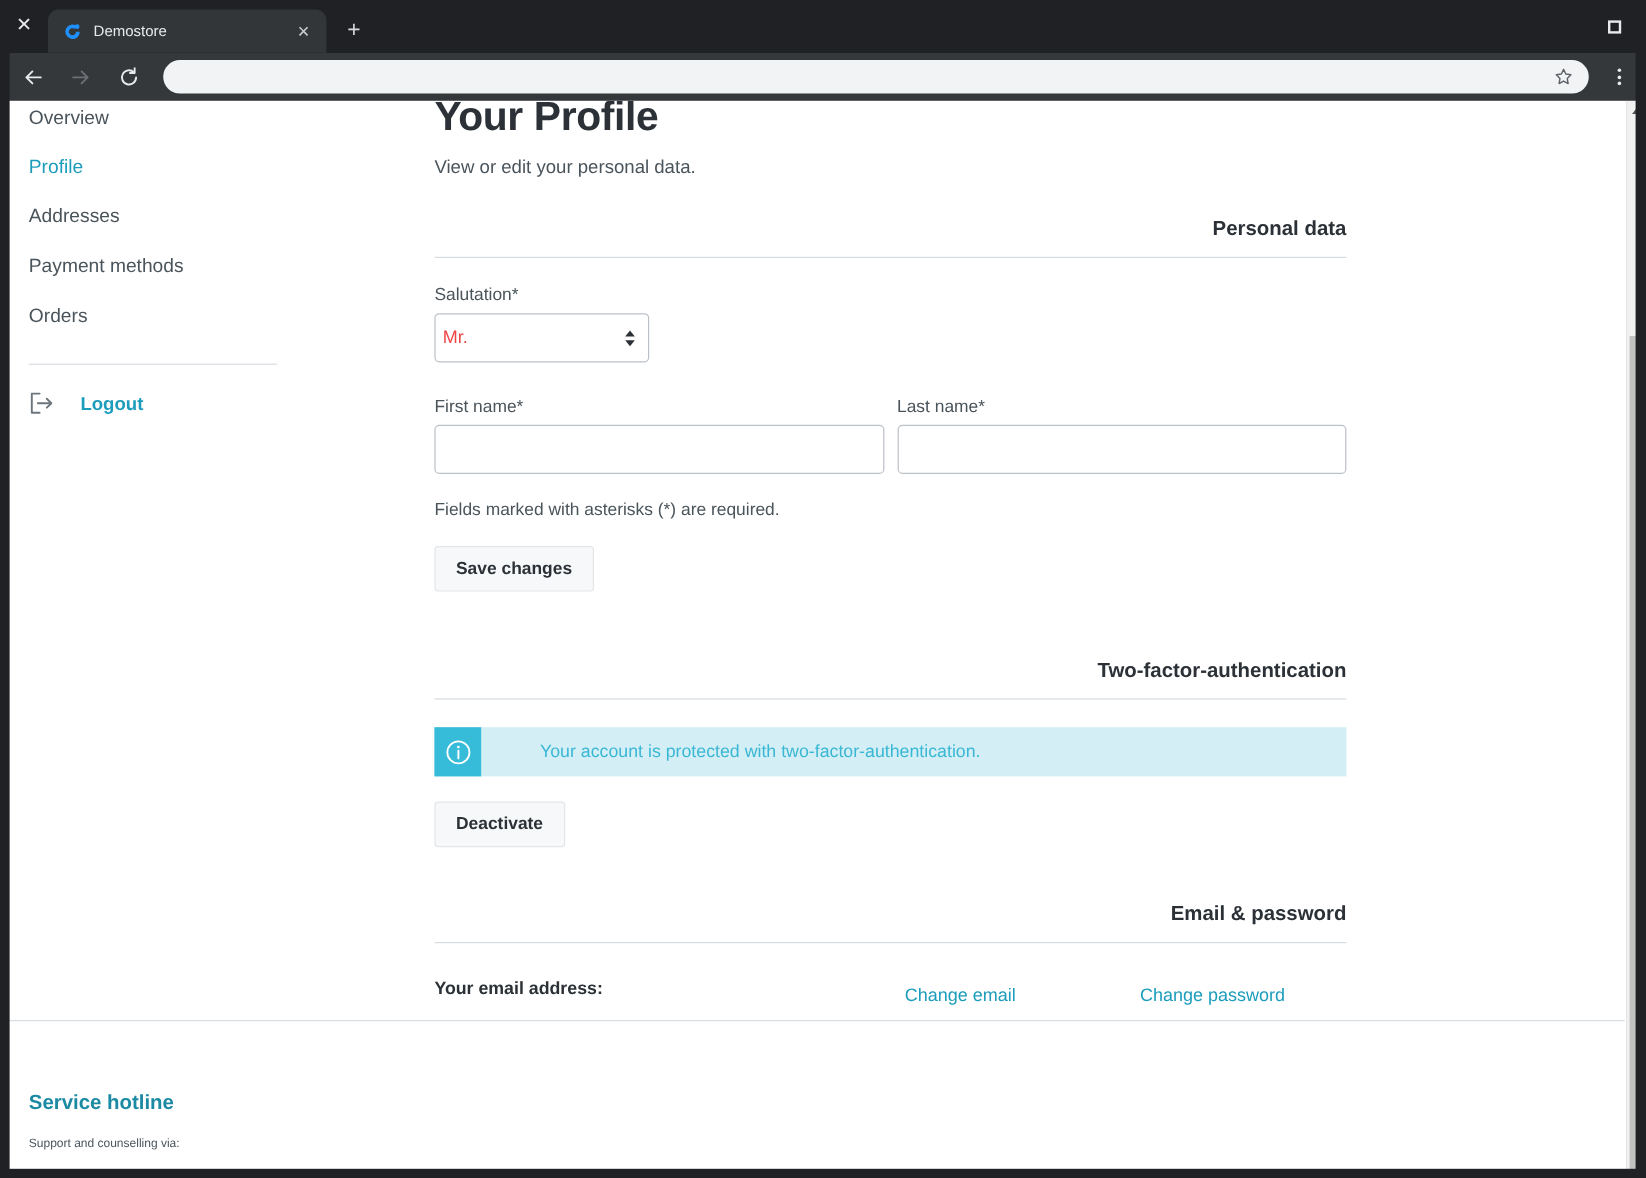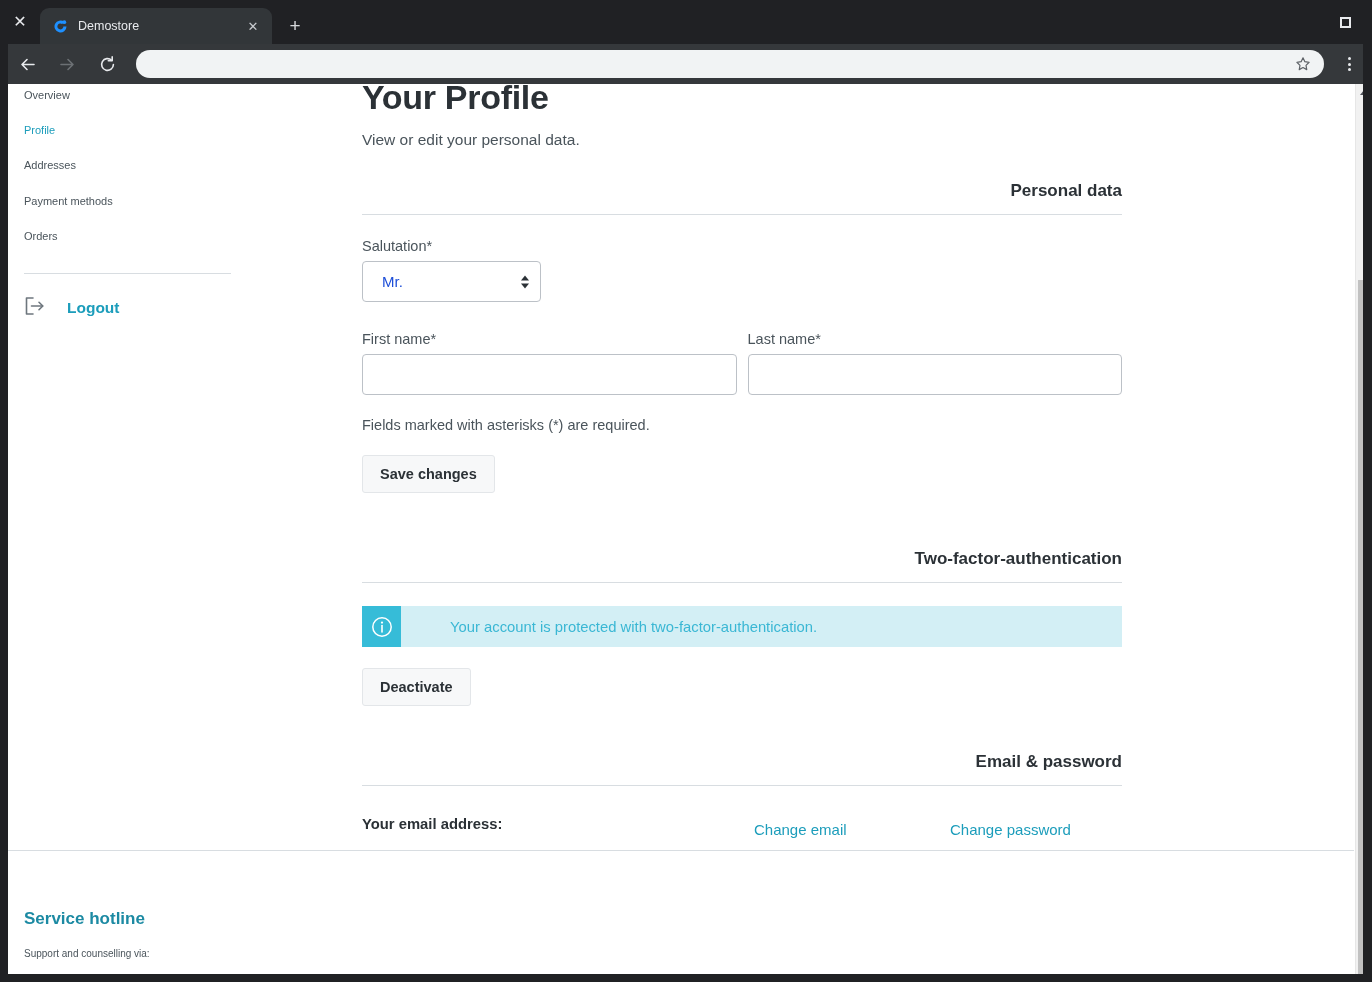--- a/index.html
+++ b/index.html
@@ -236,21 +236,21 @@
   .account-name {
     font-size: 20px;
     font-weight: bold;
     color: #2b3136;
     margin-bottom: 27px;
     letter-spacing: -0.1px;
   }
 
   .side-link {
     display: block;
-    font-size: 11px;
+    font-size: 16px;
     color: #4a545b;
     padding: 11px 0;
     cursor: pointer;
     text-decoration: none;
     line-height: 1.2;
   }
 
   .side-link.active {
     color: #1c9dbb;
     font-weight: normal;
@@ -326,24 +326,24 @@
     margin-bottom: 29px;
   }
 
   .fake-select {
     width: 100%;
     height: 100%;
     border: 1px solid #bcc1c7;
     border-radius: 4px;
     background: #fff;
     font-size: 15px;
-    color: #1d4ed8;
-    display: flex;
-    align-items: center;
-    padding: 0 34px 0 19px;
+    color: #ef4444;
+    display: flex;
+    align-items: center;
+    padding: 0 34px 0 6px;
     cursor: pointer;
   }
 
   .select-arrows {
     position: absolute;
     right: 12px;
     top: 50%;
     transform: translateY(-50%);
     display: flex;
     flex-direction: column;

